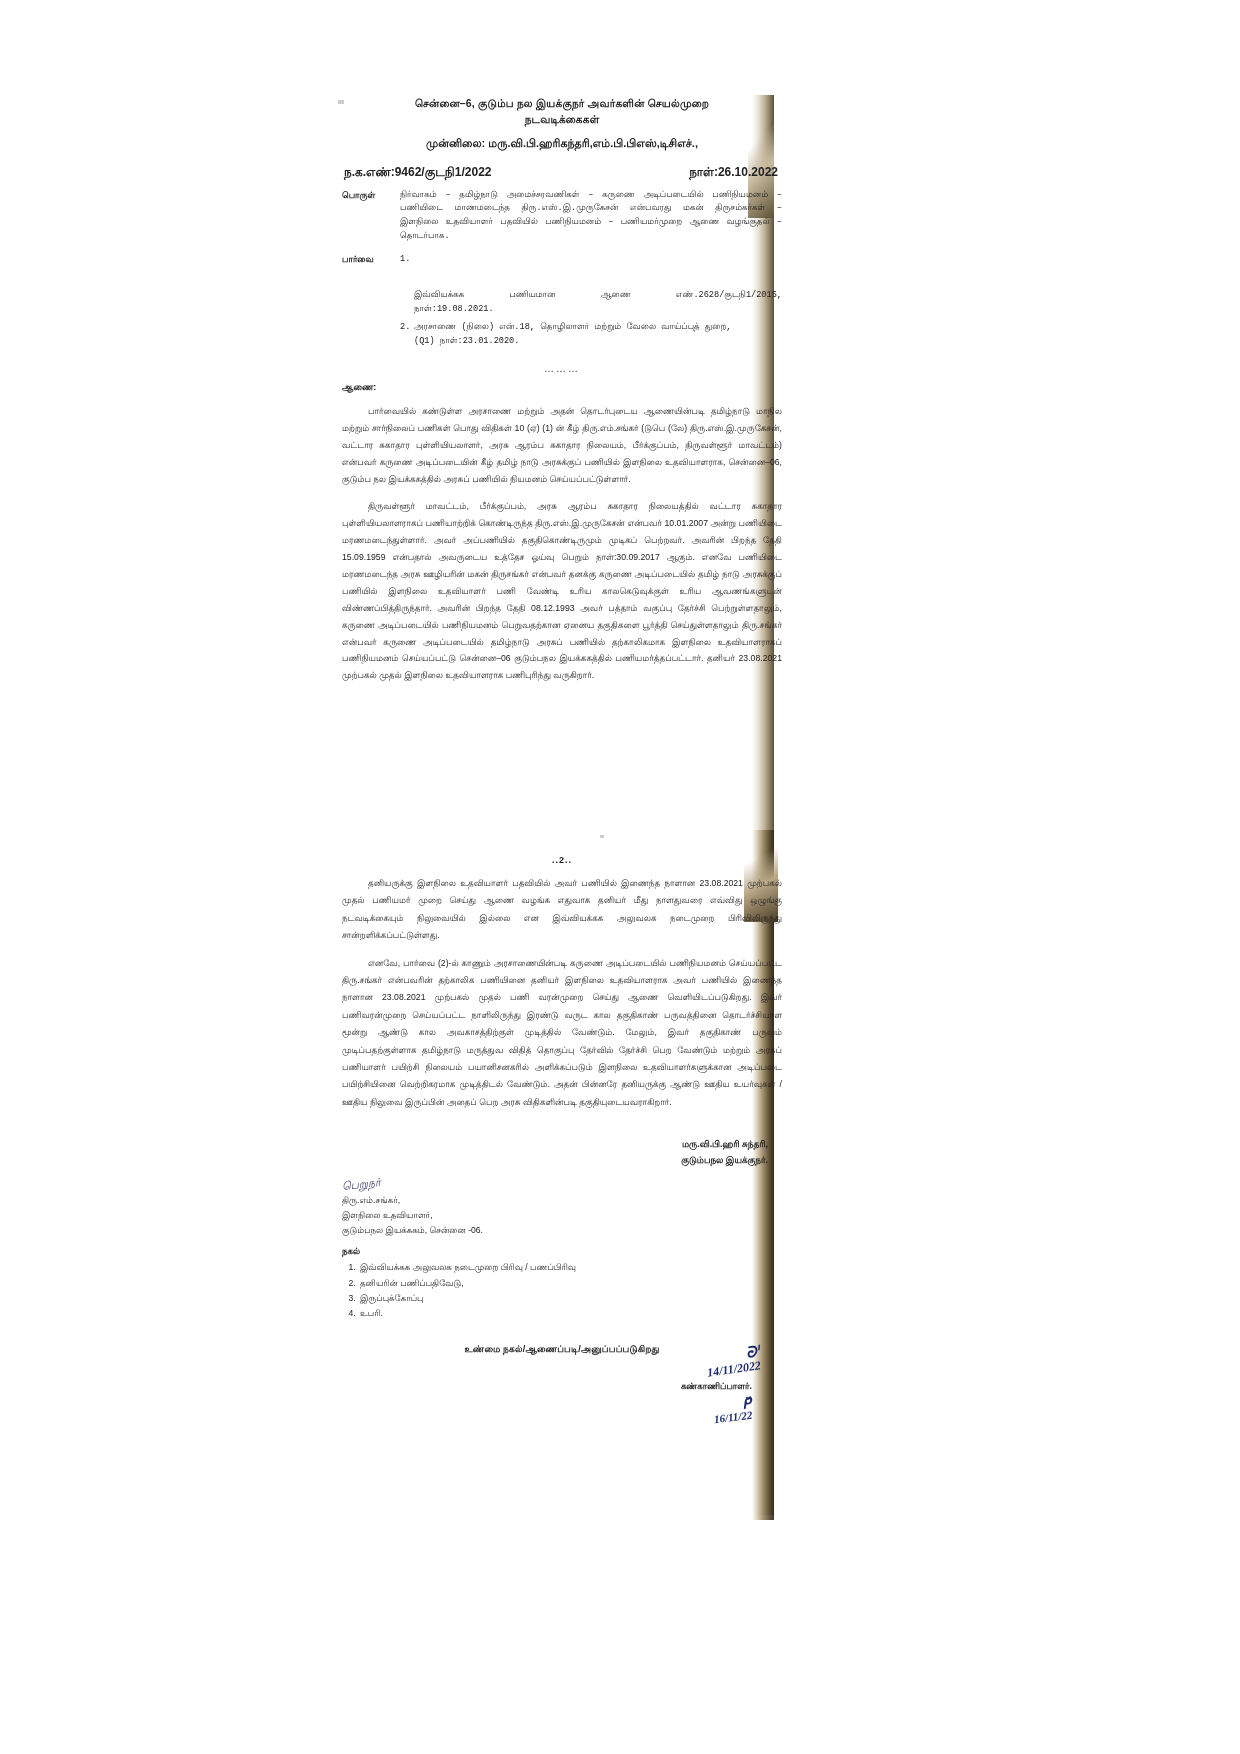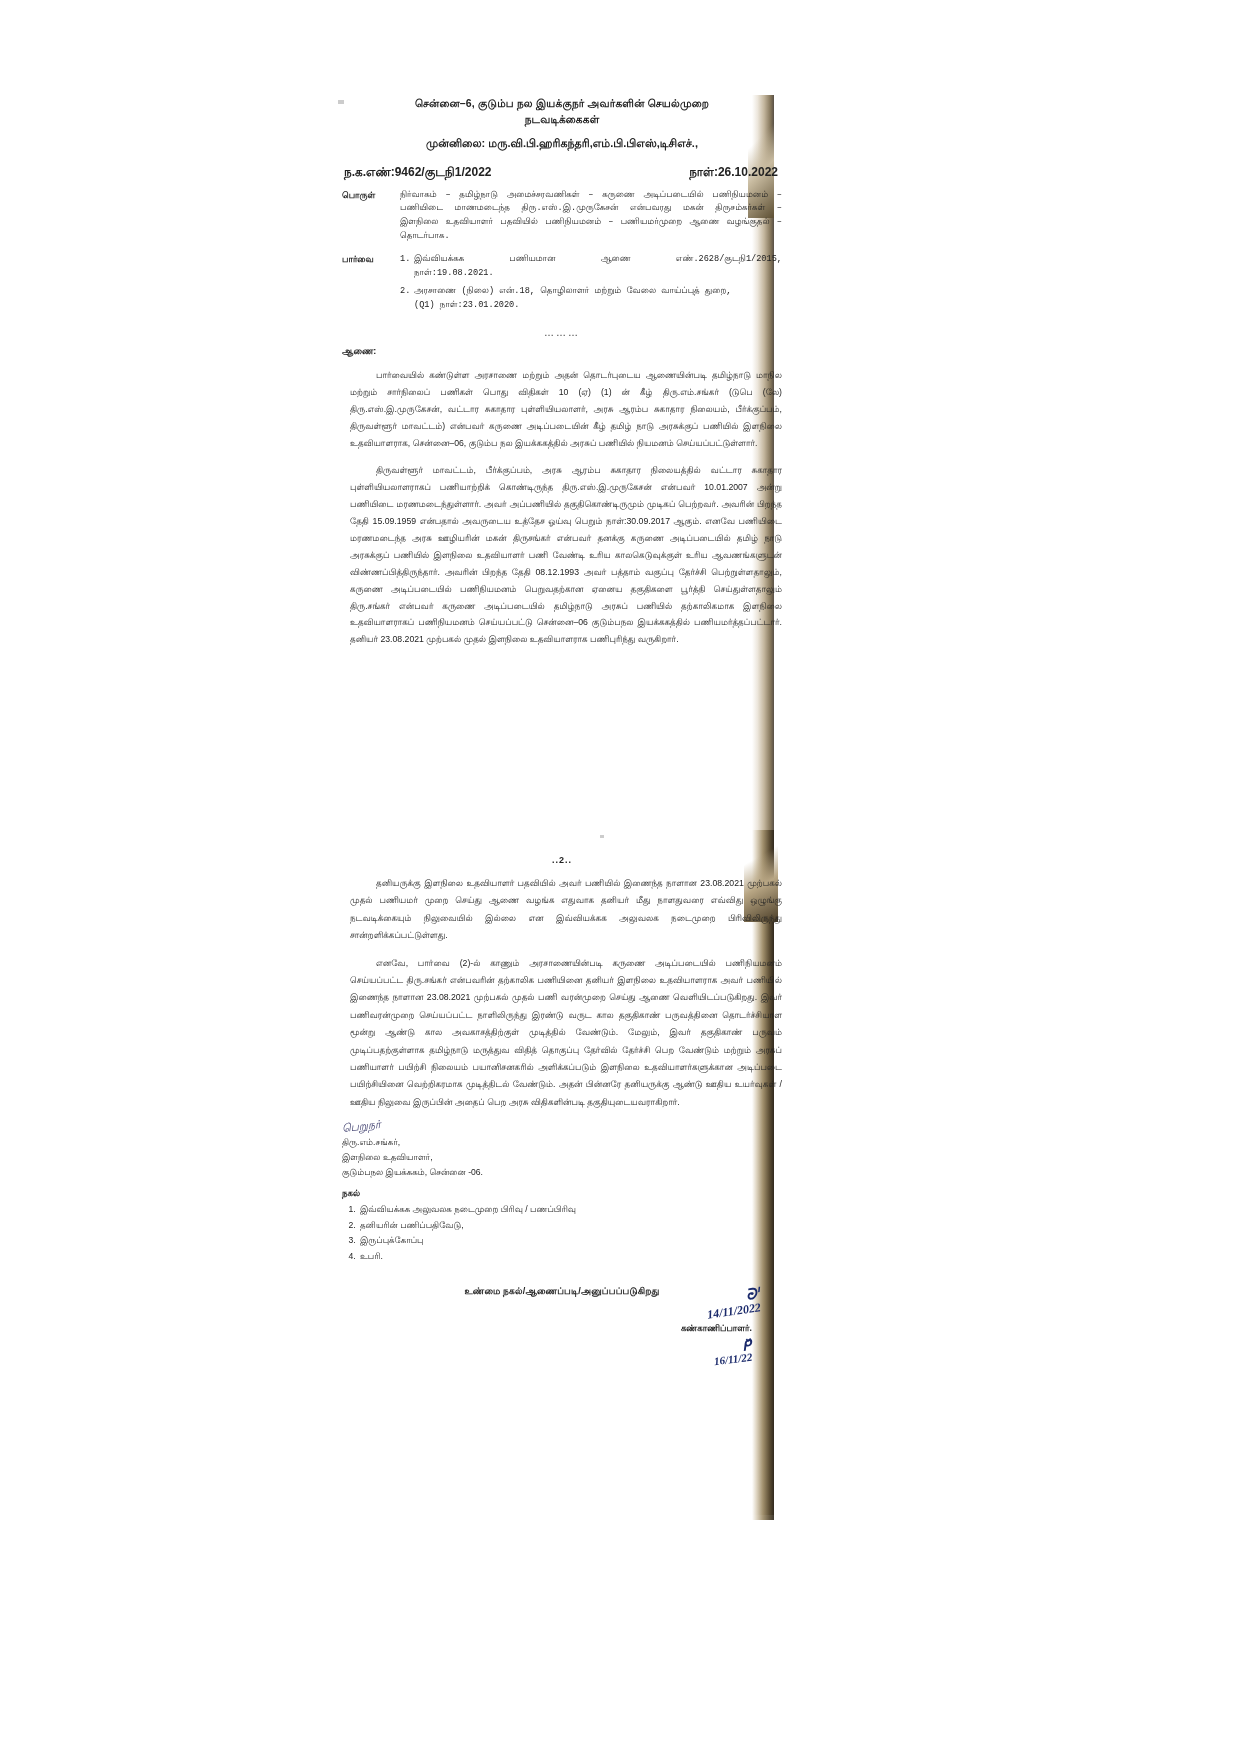--- a/index.html
+++ b/index.html
@@ -124,41 +124,42 @@
     flex: 0 0 14px;
   }
   .ref-txt {
     flex: 1;
     text-align: justify;
   }
   .ref-txt.spread {
     display: flex;
     justify-content: space-between;
     gap: 4px;
+    margin-top: 36px;
   }
 
   .dots {
     text-align: center;
     font-size: 10px;
     letter-spacing: 2px;
     margin-top: 10px;
     color: #333;
   }
 
   .order-label {
     font-size: 9px;
     font-weight: bold;
     margin-top: 8px;
   }
 
   p.para {
     font-size: 8.7px;
     line-height: 1.95;
     text-align: justify;
-    margin: 10px 0 0 8px;
+    margin: 10px 0 0 0;
     text-indent: 26px;
   }
 
   .page-num {
     text-align: center;
     font-size: 9px;
     font-weight: bold;
     letter-spacing: 1px;
   }
 
@@ -307,20 +308,24 @@
     <p class="para">பார்வையில் கண்டுள்ள அரசாணை மற்றும் அதன் தொடர்புடைய ஆணையின்படி தமிழ்நாடு மாநில மற்றும் சார்நிலைப் பணிகள் பொது விதிகள் 10 (ஏ) (1) ன் கீழ் திரு.எம்.சங்கர் (டுபெ (லே) திரு.எஸ்.இ.முருகேசன், வட்டார சுகாதார புள்ளியியலாளர், அரசு ஆரம்ப சுகாதார நிலையம், பீர்க்குப்பம், திருவள்ளூர் மாவட்டம்) என்பவர் கருணை அடிப்படையின் கீழ் தமிழ் நாடு அரசுக்குப் பணியில் இளநிலை உதவியாளராக, சென்னை–06, குடும்ப நல இயக்ககத்தில் அரசுப் பணியில் நியமனம் செய்யப்பட்டுள்ளார்.</p>
     <p class="para">திருவள்ளூர் மாவட்டம், பீர்க்குப்பம், அரசு ஆரம்ப சுகாதார நிலையத்தில் வட்டார சுகாதார புள்ளியியலாளராகப் பணியாற்றிக் கொண்டிருந்த திரு.எஸ்.இ.முருகேசன் என்பவர் 10.01.2007 அன்று பணியிடை மரணமடைந்துள்ளார். அவர் அப்பணியில் தகுதிகொண்டிருமும் முடிகப் பெற்றவர். அவரின் பிறந்த தேதி 15.09.1959 என்பதால் அவருடைய உத்தேச ஓய்வு பெறும் நாள்:30.09.2017 ஆகும். எனவே பணியிடை மரணமடைந்த அரசு ஊழியரின் மகன் திருசங்கர் என்பவர் தனக்கு கருணை அடிப்படையில் தமிழ் நாடு அரசுக்குப் பணியில் இளநிலை உதவியாளர் பணி வேண்டி உரிய காலகெடுவுக்குள் உரிய ஆவணங்களுடன் விண்ணப்பித்திருந்தார். அவரின் பிறந்த தேதி 08.12.1993 அவர் பத்தாம் வகுப்பு தேர்ச்சி பெற்றுள்ளதாலும், கருணை அடிப்படையில் பணிநியமனம் பெறுவதற்கான ஏனைய தகுதிகளை பூர்த்தி செய்துள்ளதாலும் திரு.சங்கர் என்பவர் கருணை அடிப்படையில் தமிழ்நாடு அரசுப் பணியில் தற்காலிகமாக இளநிலை உதவியாளராகப் பணிநியமனம் செய்யப்பட்டு சென்னை–06 குடும்பநல இயக்ககத்தில் பணியமர்த்தப்பட்டார். தனியர் 23.08.2021 முற்பகல் முதல் இளநிலை உதவியாளராக பணிபுரிந்து வருகிறார்.</p>
   </div>
 
   <div class="page2">
     <div class="page-num">..2..</div>
 
     <p class="para">தனியருக்கு இளநிலை உதவியாளர் பதவியில் அவர் பணியில் இணைந்த நாளான 23.08.2021 முற்பகல் முதல் பணியமர் முறை செய்து ஆணை வழங்க எதுவாக தனியர் மீது நாளதுவரை எவ்விது ஒழுங்கு நடவடிக்கையும் நிலுவையில் இல்லை என இவ்வியக்கக அலுவலக நடைமுறை பிரிவிலிருந்து சான்றளிக்கப்பட்டுள்ளது.</p>
     <p class="para">எனவே, பார்வை (2)-ல் காணும் அரசாணையின்படி கருணை அடிப்படையில் பணிநியமனம் செய்யப்பட்ட திரு.சங்கர் என்பவரின் தற்காலிக பணியினை தனியர் இளநிலை உதவியாளராக அவர் பணியில் இணைந்த நாளான 23.08.2021 முற்பகல் முதல் பணி வரன்முறை செய்து ஆணை வெளியிடப்படுகிறது. இவர் பணிவரன்முறை செய்யப்பட்ட நாளிலிருந்து இரண்டு வருட கால தகுதிகாண் பருவத்தினை தொடர்ச்சியாள மூன்று ஆண்டு கால அவகாசத்திற்குள் முடித்தில் வேண்டும். மேலும், இவர் தகுதிகாண் பருவம் முடிப்பதற்குள்ளாக தமிழ்நாடு மருத்துவ விதித் தொகுப்பு தேர்வில் தேர்ச்சி பெற வேண்டும் மற்றும் அரசுப் பணியாளர் பயிற்சி நிலையம் பயானிசனகரில் அளிக்கப்படும் இளநிலை உதவியாளர்களுக்கான அடிப்படை பயிற்சியினை வெற்றிகரமாக முடித்திடல் வேண்டும். அதன் பின்னரே தனியருக்கு ஆண்டு ஊதிய உயர்வுகள் / ஊதிய நிலுவை இருப்பின் அதைப் பெற அரசு விதிகளின்படி தகுதியுடையவராகிறார்.</p>
 
+    <div class="sign-block">
+      <div>மரு.வி.பி.ஹரி சுந்தரி,</div>
+      <div>குடும்பநல இயக்குநர்.</div>
+    </div>
 
     <div class="addressee">
       <div class="scribble">பெறுநர்</div>
       <div>திரு.எம்.சங்கர்,</div>
       <div>இளநிலை உதவியாளர்,</div>
       <div>குடும்பநல இயக்ககம், சென்னை -06.</div>
     </div>
 
     <div class="copy-label">நகல்</div>
     <ol class="copy-list">

